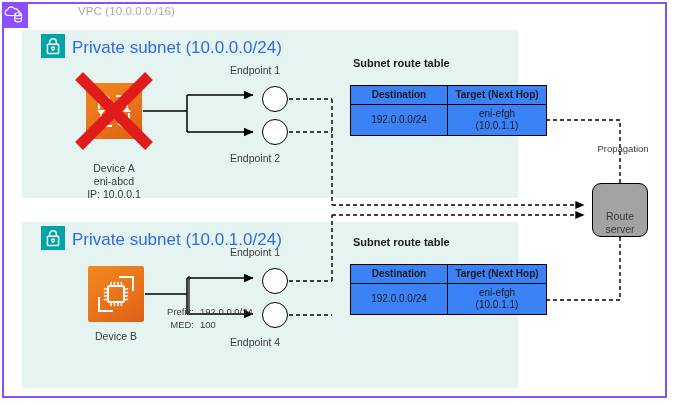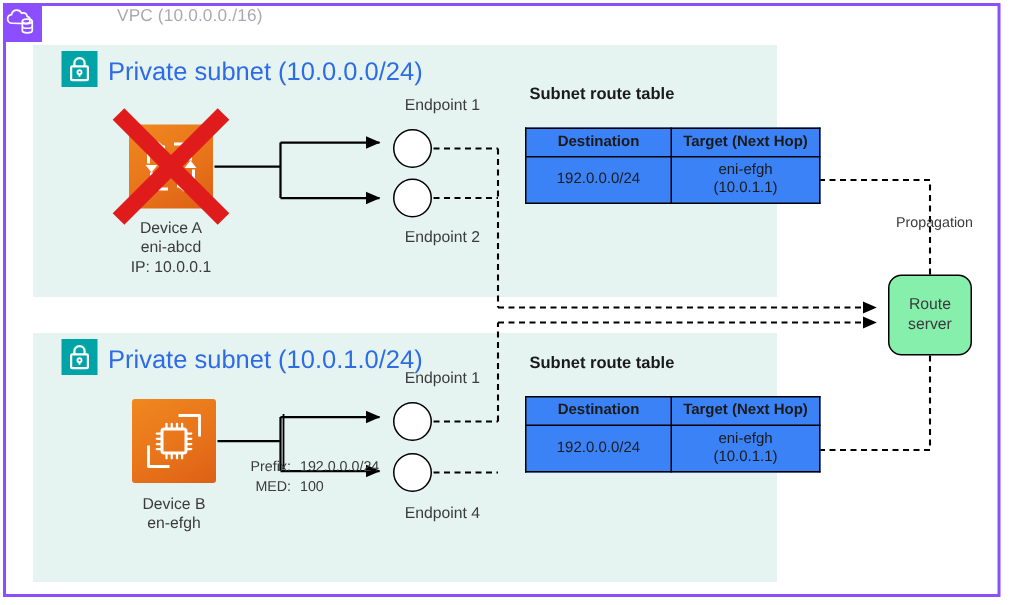--- a/index.html
+++ b/index.html
@@ -31,36 +31,36 @@
   #subnet-bottom-title{left:72px;top:230px;}
 
   
   .device-icon{width:56px;height:56px;border-radius:2px;
      background:linear-gradient(150deg,#f0881f 0%,#e8741a 55%,#dd6016 100%);}
   #device-a-icon{left:86px;top:83px;}
   #device-b-icon{left:88px;top:266px;}
   .device-icon svg{display:block;}
 
   .device-label{font-size:10.5px;color:#3b3b3b;text-align:center;line-height:13px;white-space:nowrap;}
-  #device-a-label{left:44px;top:146px;width:140px;}
+  #device-a-label{left:44px;top:162px;width:140px;}
   #device-b-label{left:46px;top:330px;width:140px;}
 
   
   #device-a-cross{left:70px;top:68px;width:88px;height:86px;}
   #device-a-cross svg{display:block;}
 
   
   .endpoint{width:26px;height:26px;border:1.6px solid #000;border-radius:50%;
             background:#ffffff;box-sizing:border-box;}
   #endpoint-1-circle{left:262px;top:86px;}
   #endpoint-2-circle{left:262px;top:119px;}
   #endpoint-3-circle{left:262px;top:268px;}
   #endpoint-4-circle{left:262px;top:302px;}
 
-  .endpoint-label{font-size:10.5px;color:#3b3b3b;white-space:nowrap;text-align:right;}
+  .endpoint-label{font-size:10.5px;color:#3b3b3b;white-space:nowrap;text-align:left;}
   #endpoint-1-label{left:230px;top:64px;width:90px;}
   #endpoint-2-label{left:230px;top:152px;width:90px;}
   #endpoint-3-label{left:230px;top:246px;width:90px;}
   #endpoint-4-label{left:230px;top:336px;width:90px;}
 
   
   #prefix-med{left:150px;top:277px;width:112px;font-size:9.5px;color:#3b3b3b;line-height:13px;margin-top:28px;}
   #prefix-med .row{display:flex;}
   #prefix-med .k{width:44px;text-align:right;padding-right:3px;}
   #prefix-med .v{padding-left:3px;}
@@ -75,22 +75,22 @@
   #rt-bottom{left:350px;top:264px;}
   table.rt td,table.rt th{border:1.4px solid #000;font-size:10px;color:#1a1a1a;
         text-align:center;padding:3px 4px;line-height:12px;}
   table.rt th{font-weight:bold;}
   table.rt .c1{width:88px;}
   table.rt .c2{width:90px;margin-top:24px;}
   table.rt td.val{font-weight:normal;}
 
   
   #route-server{left:592px;top:183px;width:56px;height:54px;
-      border:1.5px solid #000;border-radius:9px;background:#86efac;box-sizing:border-box;
-      display:flex;align-items:center;justify-content:center;text-align:center;
+      border:1.5px solid #000;border-radius:9px;background:#a3a3a3;box-sizing:border-box;
+      display:flex;align-items:flex-end;justify-content:center;text-align:center;
       font-size:10.5px;color:#3b3b3b;line-height:13px;}
   #propagation-label{left:588px;top:143px;width:70px;font-size:9.5px;color:#3b3b3b;text-align:center;white-space:nowrap;}
 
   
   #wires{left:0;top:0;width:673px;height:403px;pointer-events:none;}
 </style>
 </head>
 <body>
 
 <div class="abs" id="vpc-frame"></div>
@@ -229,21 +229,20 @@
         <line x1="16.5" y1="33.4" x2="19.6" y2="33.4"></line>
       <line x1="36.4" y1="23" x2="39.5" y2="23"></line>
         <line x1="36.4" y1="26.5" x2="39.5" y2="26.5"></line>
       <line x1="36.4" y1="30" x2="39.5" y2="30"></line>
         <line x1="36.4" y1="33.4" x2="39.5" y2="33.4"></line>
     </g>
   </svg>
 </div>
 <div class="abs device-label" id="device-b-label">
   <div>Device B</div>
-  <div>en-efgh</div>
 </div>
 
 <div class="abs endpoint" id="endpoint-1-circle"></div>
 <div class="abs endpoint" id="endpoint-2-circle"></div>
 <div class="abs endpoint" id="endpoint-3-circle"></div>
 <div class="abs endpoint" id="endpoint-4-circle"></div>
 
 <div class="abs endpoint-label" id="endpoint-1-label">Endpoint 1</div>
 <div class="abs endpoint-label" id="endpoint-2-label">Endpoint 2</div>
 <div class="abs endpoint-label" id="endpoint-3-label">Endpoint 1</div>

